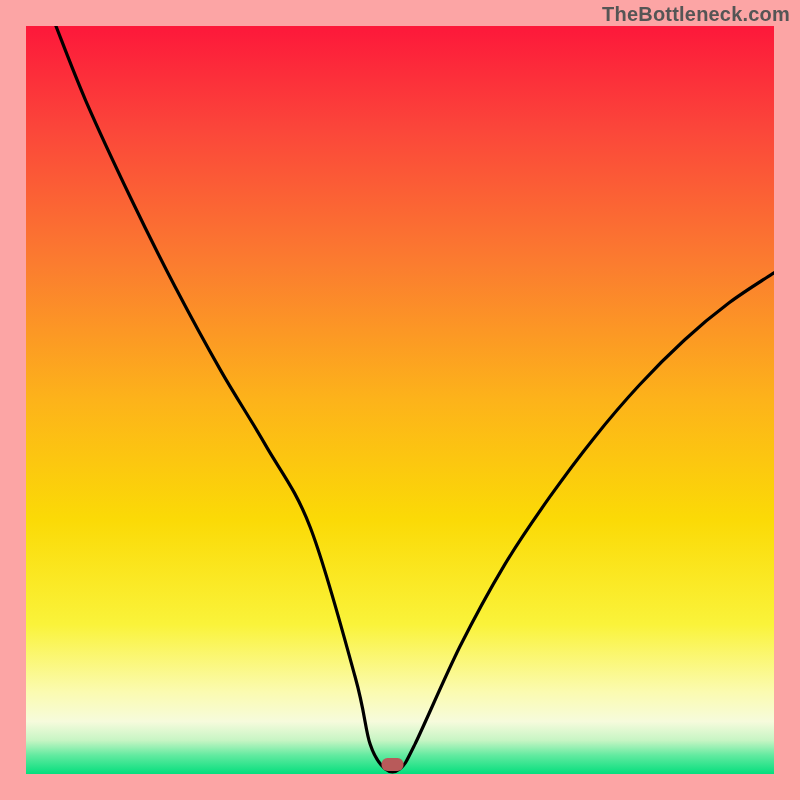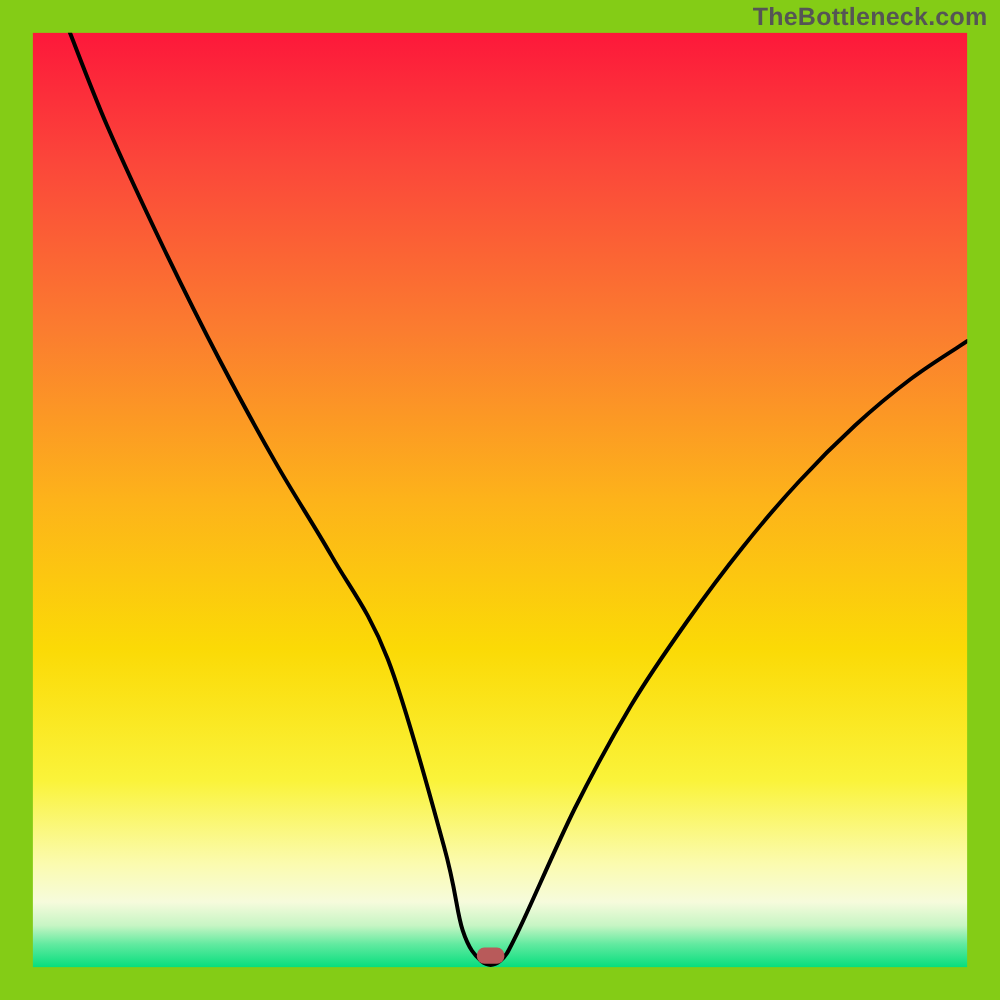--- a/index.html
+++ b/index.html
@@ -8,21 +8,21 @@
     width: 800px;
     height: 800px;
     background: #000;
     font-family: Arial, Helvetica, sans-serif;
     overflow: hidden;
   }
   .frame {
     position: relative;
     width: 800px;
     height: 800px;
-    background: #84cc16;
+    background: #fca5a5;
   }
   .watermark {
     position: absolute;
     top: 3px;
     right: 10px;
     color: #555;
     font-size: 20px;
     font-weight: 600;
     letter-spacing: 0.2px;
     z-index: 3;

